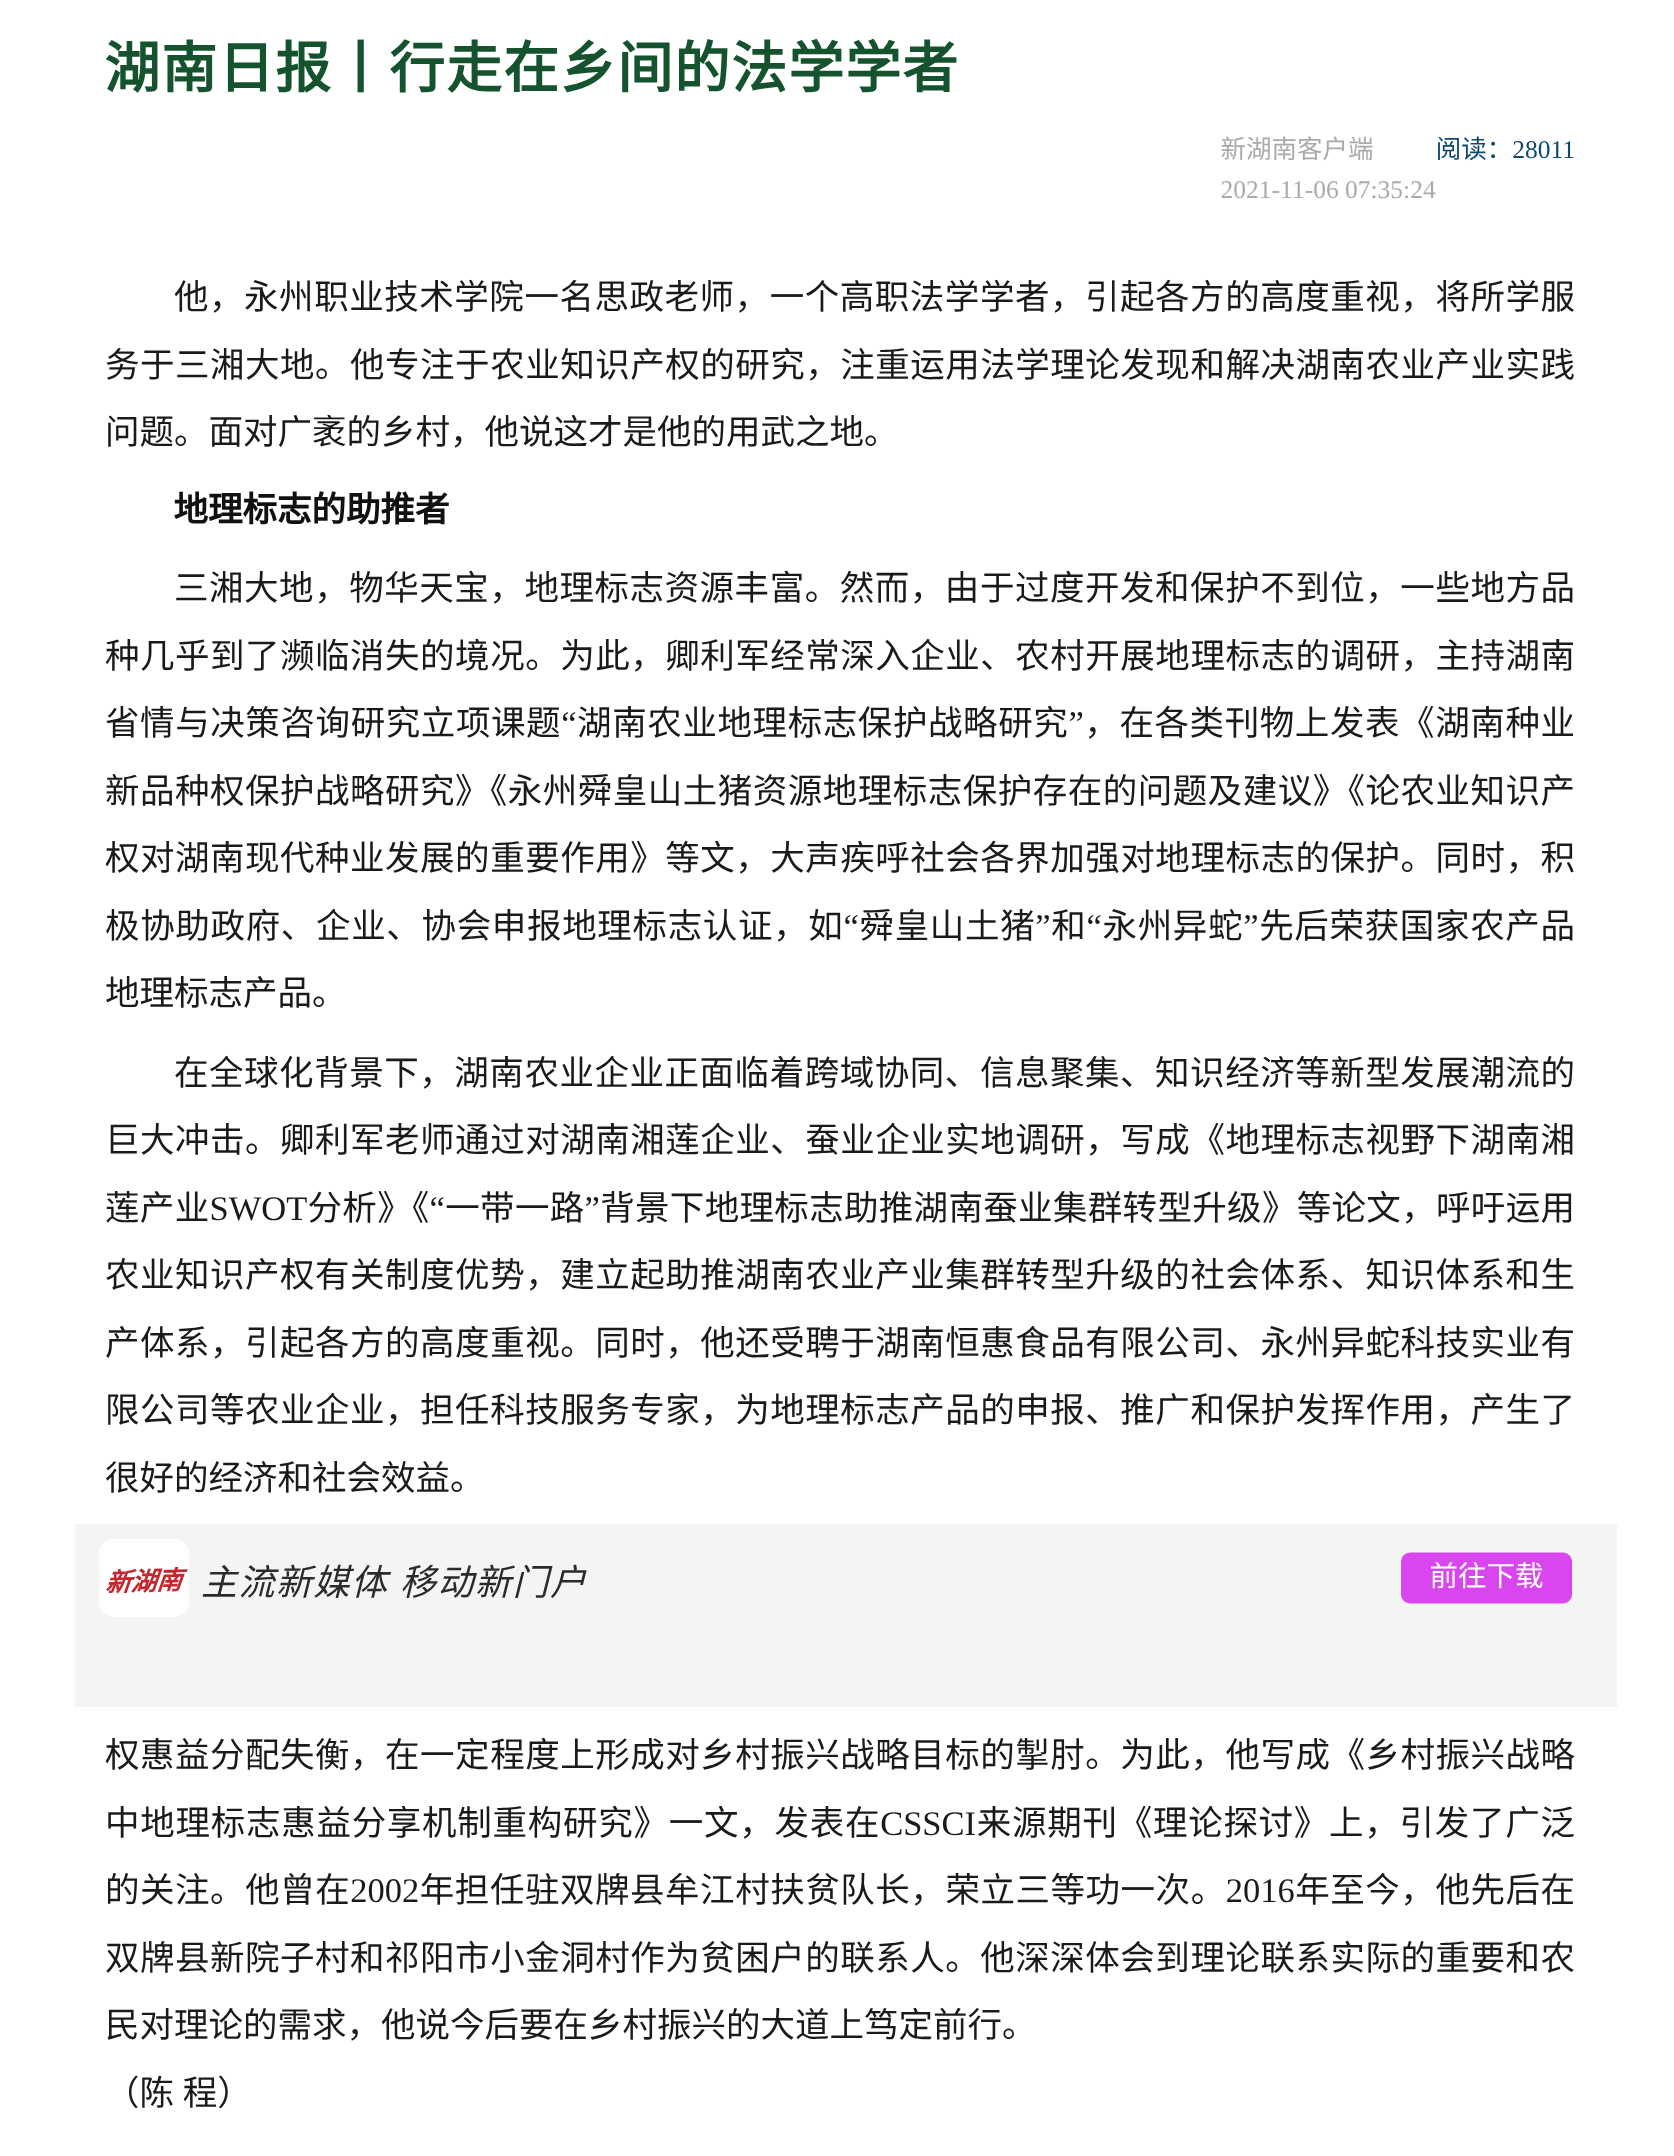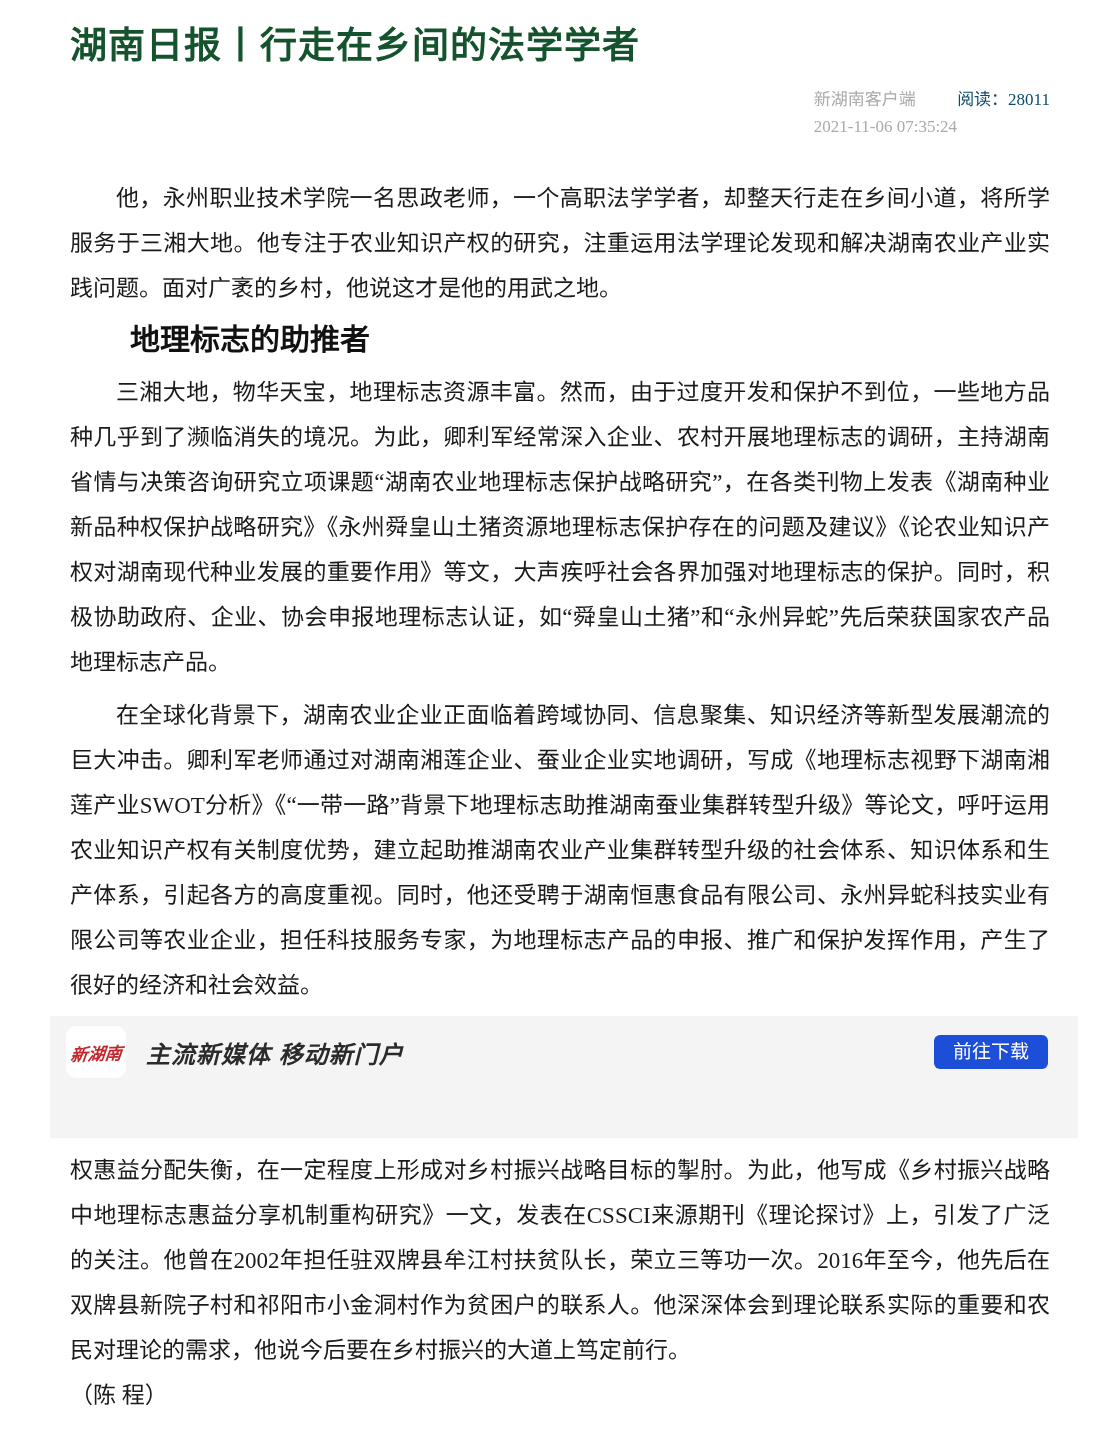--- a/index.html
+++ b/index.html
@@ -55,21 +55,21 @@
     margin: 0;
     color: #1a1a1a;
   }
   .indent { text-indent: 2em; }
   .p1 { margin-top: 36px; }
   .p2 { margin-top: 8px; }
   .p3 { margin-top: 8px; }
   .p4 { margin-top: 10px; }
   .sub-heading {
     font-family: "Liberation Sans", "DejaVu Sans", sans-serif;
-    font-size: 30px;
+    font-size: 23px;
     font-weight: 700;
     line-height: 45px;
     color: #111111;
     text-indent: 2em;
     margin: 0;
   }
   .sub-heading.first { margin-top: 6px; }
   .sub-heading.second { margin-top: 12px; }
   .byline {
     font-size: 23px;
@@ -106,33 +106,33 @@
     font-style: italic;
     font-weight: 700;
     font-size: 17px;
     color: #c4272e;
     transform: skewX(-8deg) rotate(-2deg);
     white-space: nowrap;
   }
   .promo-tagline {
     font-family: "Liberation Sans", "DejaVu Sans", sans-serif;
     font-size: 24px;
-    font-weight: 700;
+    font-weight: 400;
     font-style: italic;
     color: #2b2b2b;
-    margin-left: 20px;
+    margin-left: 8px;
     letter-spacing: 1px;
     white-space: pre;
   }
   .download-button {
     margin-left: auto;
     margin-right: 14px;
     min-width: 114px;
     height: 34px;
-    background: #1d4ed8;
+    background: #d946ef;
     border: none;
     border-radius: 6px;
     color: #ffffff;
     font-family: "Liberation Sans", "DejaVu Sans", sans-serif;
     font-size: 19px;
     line-height: 34px;
     text-align: center;
     padding: 0 12px;
     box-sizing: border-box;
     cursor: pointer;
@@ -147,21 +147,21 @@
 
   <div class="meta-row">
     <div class="meta-left">
       <div>新湖南客户端</div>
       <div>2021-11-06 07:35:24</div>
     </div>
     <div class="read-count">阅读：28011</div>
   </div>
 
   <article>
-    <p class="body-p indent p1">他，永州职业技术学院一名思政老师，一个高职法学学者，却整天行走在乡间小道，将所学服务于三湘大地。他专注于农业知识产权的研究，注重运用法学理论发现和解决湖南农业产业实践问题。面对广袤的乡村，他说这才是他的用武之地。</p>
+    <p class="body-p indent p1">他，永州职业技术学院一名思政老师，一个高职法学学者，引起各方的高度重视，将所学服务于三湘大地。他专注于农业知识产权的研究，注重运用法学理论发现和解决湖南农业产业实践问题。面对广袤的乡村，他说这才是他的用武之地。</p>
 
     <h3 class="sub-heading first">地理标志的助推者</h3>
 
     <p class="body-p indent p2">三湘大地，物华天宝，地理标志资源丰富。然而，由于过度开发和保护不到位，一些地方品种几乎到了濒临消失的境况。为此，卿利军经常深入企业、农村开展地理标志的调研，主持湖南省情与决策咨询研究立项课题“湖南农业地理标志保护战略研究”，在各类刊物上发表《湖南种业新品种权保护战略研究》《永州舜皇山土猪资源地理标志保护存在的问题及建议》《论农业知识产权对湖南现代种业发展的重要作用》等文，大声疾呼社会各界加强对地理标志的保护。同时，积极协助政府、企业、协会申报地理标志认证，如“舜皇山土猪”和“永州异蛇”先后荣获国家农产品地理标志产品。</p>
 
 
     <p class="body-p indent p3">在全球化背景下，湖南农业企业正面临着跨域协同、信息聚集、知识经济等新型发展潮流的巨大冲击。卿利军老师通过对湖南湘莲企业、蚕业企业实地调研，写成《地理标志视野下湖南湘莲产业SWOT分析》《“一带一路”背景下地理标志助推湖南蚕业集群转型升级》等论文，呼吁运用农业知识产权有关制度优势，建立起助推湖南农业产业集群转型升级的社会体系、知识体系和生产体系，引起各方的高度重视。同时，他还受聘于湖南恒惠食品有限公司、永州异蛇科技实业有限公司等农业企业，担任科技服务专家，为地理标志产品的申报、推广和保护发挥作用，产生了很好的经济和社会效益。</p>
   </article>
 
   <div class="promo-banner">

